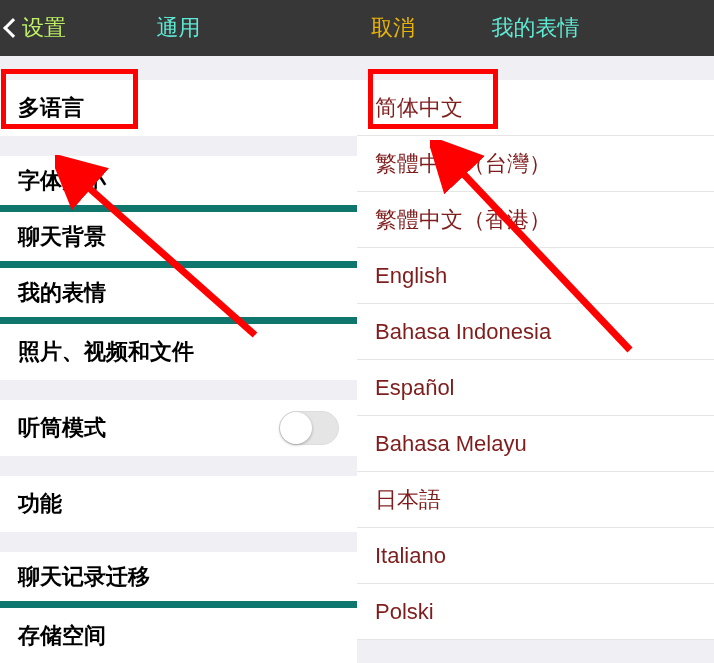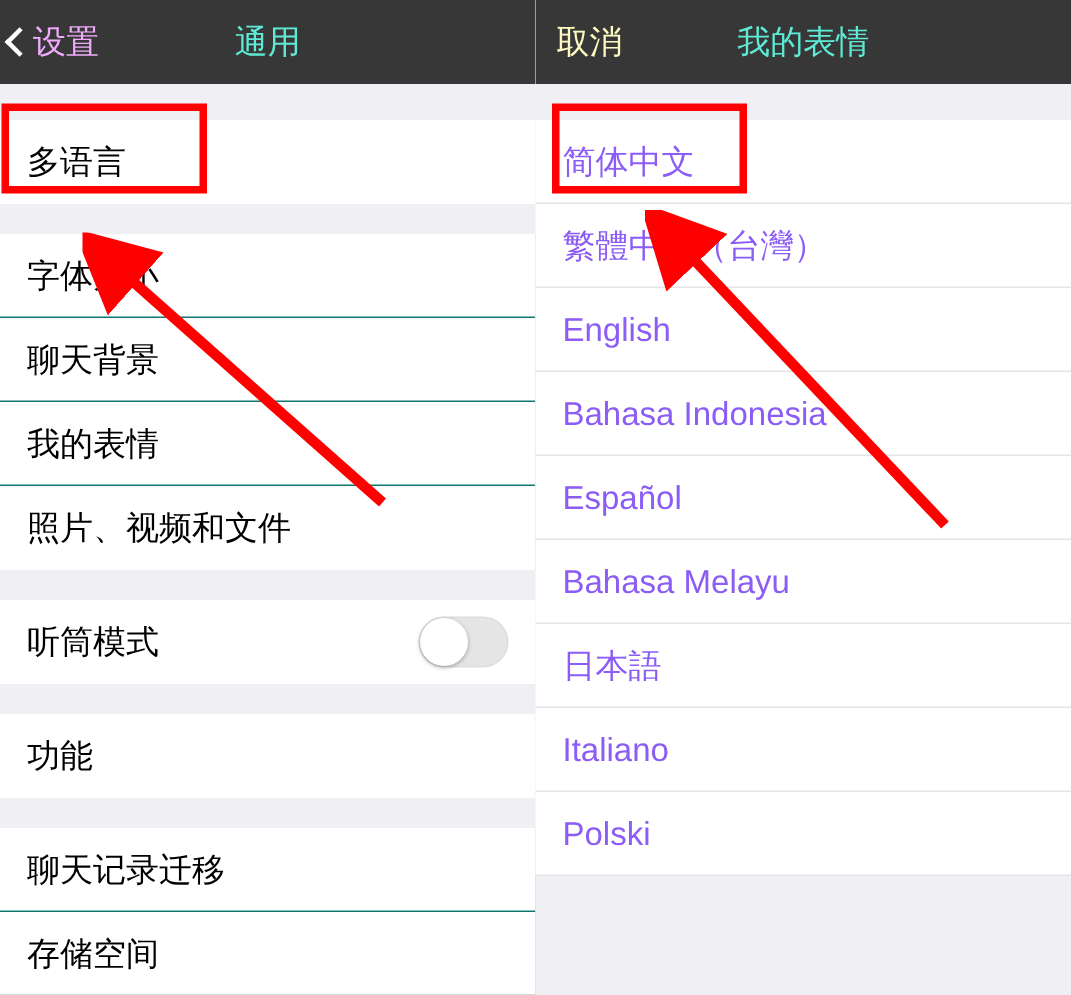--- a/index.html
+++ b/index.html
@@ -44,52 +44,53 @@
     .chevron {
       width: 14px;
       height: 14px;
       border-left: 3px solid #fff;
       border-bottom: 3px solid #fff;
       transform: rotate(45deg);
       margin-right: 2px;
     }
     .header-back-text {
       font-size: 22px;
-      color: #f0abfc;
+      color: #bef264;
     }
     .header-title {
       position: absolute;
       left: 50%;
       transform: translateX(-50%);
       font-size: 22px;
       font-weight: 500;
       color: #5eead4;
       white-space: nowrap;
     }
     .header-cancel {
       padding-left: 14px;
       font-size: 22px;
-      color: #fef9c3;
+      color: #eab308;
       cursor: pointer;
     }
     .group {
       margin-top: 20px;
       background: #15803d;
+      font-weight: bold;
     }
     .group.first {
       margin-top: 24px;
     }
     .row {
       height: 56px;
       display: flex;
       align-items: center;
       padding: 0 18px;
       font-size: 22px;
       color: #000;
-      border-bottom: 1px solid #0f766e;
+      border-bottom: 7px solid #0f766e;
       background: #fff;
       cursor: pointer;
     }
     .row:last-child {
       border-bottom: none;
     }
     .row-label {
       flex: 1;
     }
     .toggle {
@@ -109,21 +110,21 @@
       top: 0;
       left: 0;
       box-shadow: 0 1px 3px rgba(0,0,0,0.3);
     }
     .lang-row {
       height: 56px;
       display: flex;
       align-items: center;
       padding: 0 18px;
       font-size: 22px;
-      color: #8b5cf6;
+      color: #7f1d1d;
       border-bottom: 1px solid #e5e5e5;
       background: #fff;
       cursor: pointer;
     }
     .lang-group {
       background: #fff;
       margin-top: 24px;
     }
     
     .redbox {
@@ -202,20 +203,23 @@
       <div class="header-cancel">取消</div>
       <div class="header-title">我的表情</div>
     </div>
 
     <div class="lang-group">
       <div class="lang-row">
         <span>简体中文</span>
       </div>
       <div class="lang-row">
         <span>繁體中文（台灣）</span>
+      </div>
+      <div class="lang-row">
+        <span>繁體中文（香港）</span>
       </div>
       <div class="lang-row">
         <span>English</span>
       </div>
       <div class="lang-row">
         <span>Bahasa Indonesia</span>
       </div>
       <div class="lang-row">
         <span>Español</span>
       </div>

